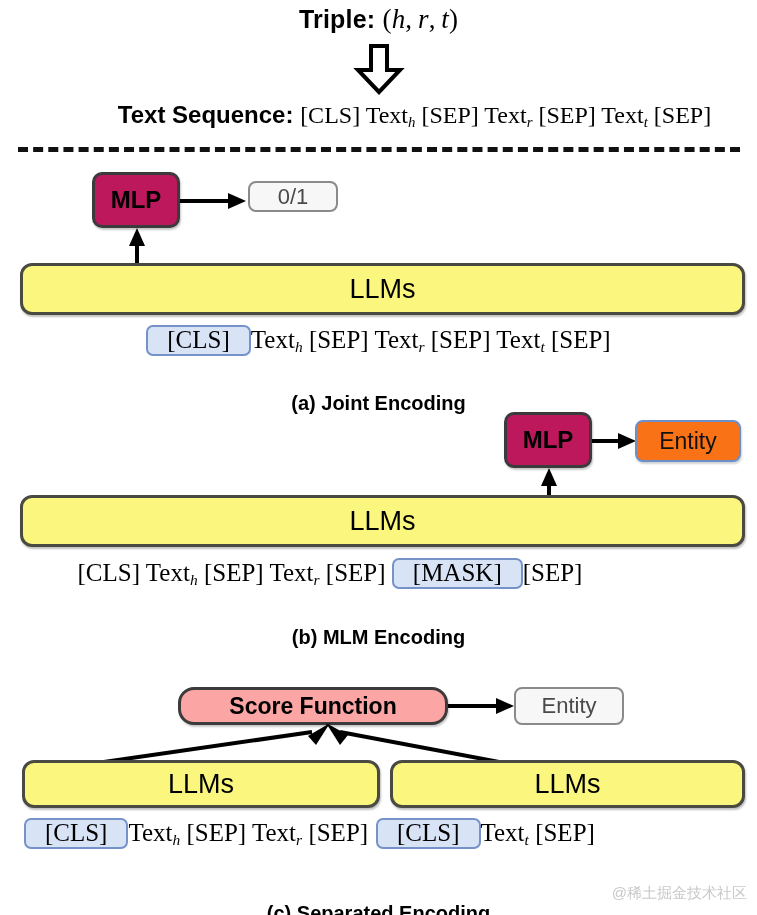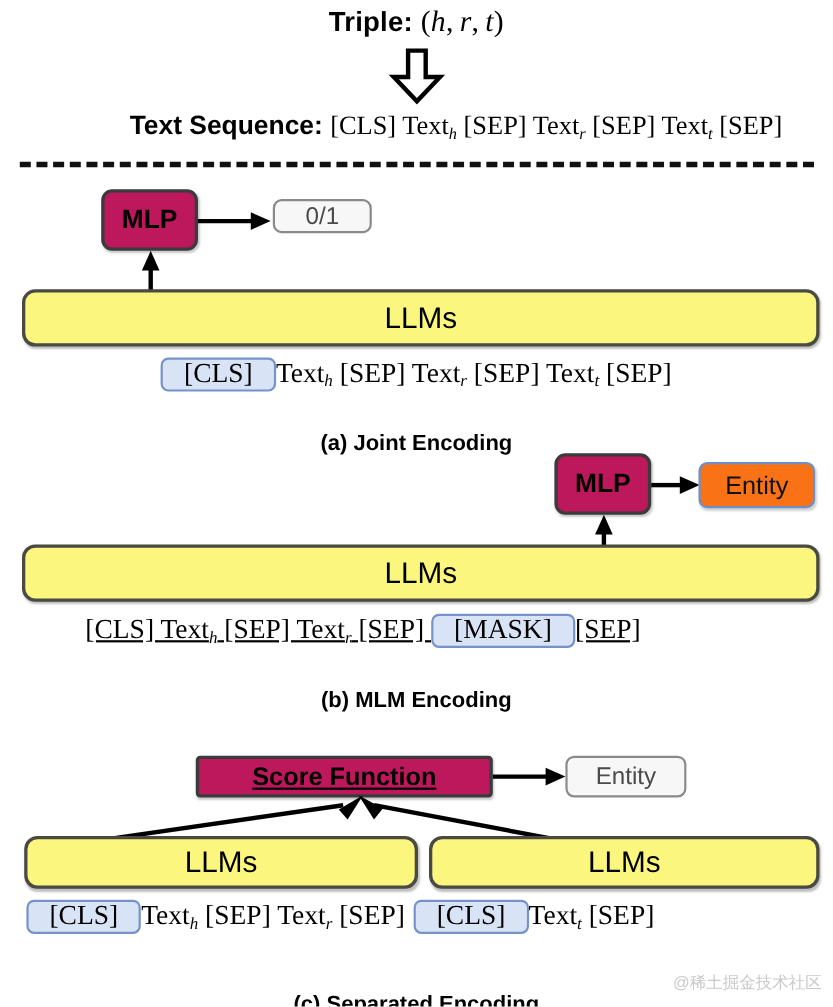--- a/index.html
+++ b/index.html
@@ -53,24 +53,23 @@
     background:#f7f7f7;border:2px solid #8a8a8a;border-radius:8px;
     font-size:22px;color:#4a4a4a;
   }
   .entity-box{
     background:#f97316;border:2px solid #6b8fc9;border-radius:8px;
     font-size:23px;color:#111;
     box-shadow:1px 2px 2px rgba(0,0,0,.18);
     text-align:right;
   }
   .score-fn-box{
-    background:#be185d;border:3px solid #3b3b3b;border-radius:4px;
+    background:#fca5a5;border:3px solid #3b3b3b;border-radius:16px;
     font-size:23px;font-weight:bold;
     box-shadow:1px 2px 2px rgba(0,0,0,.22);
-    text-decoration:underline;
   }
   .seq-line{
     font-size:25px;white-space:nowrap;
   }
   .tok-hl{
     display:inline-block;
     background:#d8e3f5;border:2px solid #7593c8;border-radius:7px;
     padding:0px 19px;line-height:1.06;
   }
   .caption{
@@ -144,21 +143,21 @@
 
 <svg class="abs" style="left:536px;top:468px;" width="26" height="40">
   <line x1="13" y1="40" x2="13" y2="16" stroke="#000" stroke-width="4"></line>
   <polygon points="13,0 5,18 21,18" fill="#000"></polygon>
 </svg>
 
 <div class="abs box llm-box" style="left:20px;top:495px;width:725px;height:52px;">
   <span>LLMs</span>
 </div>
 
-<div class="abs seq-line serif" style="left:0;top:558px;width:660px;text-align:center;text-decoration:underline;">
+<div class="abs seq-line serif" style="left:0;top:558px;width:660px;text-align:center;">
   <span>[CLS] Text<sub>h</sub> [SEP] Text<sub>r</sub> [SEP]&nbsp;</span><span class="tok-hl">[MASK]</span><span>[SEP]</span>
 </div>
 
 <div class="abs caption" style="top:610px;">(b) MLM Encoding</div>
 
 <div class="abs box score-fn-box" style="left:178px;top:687px;width:270px;height:38px;">
   <span>Score Function</span>
 </div>
 
 <svg class="abs" style="left:448px;top:693px;" width="68" height="26">

